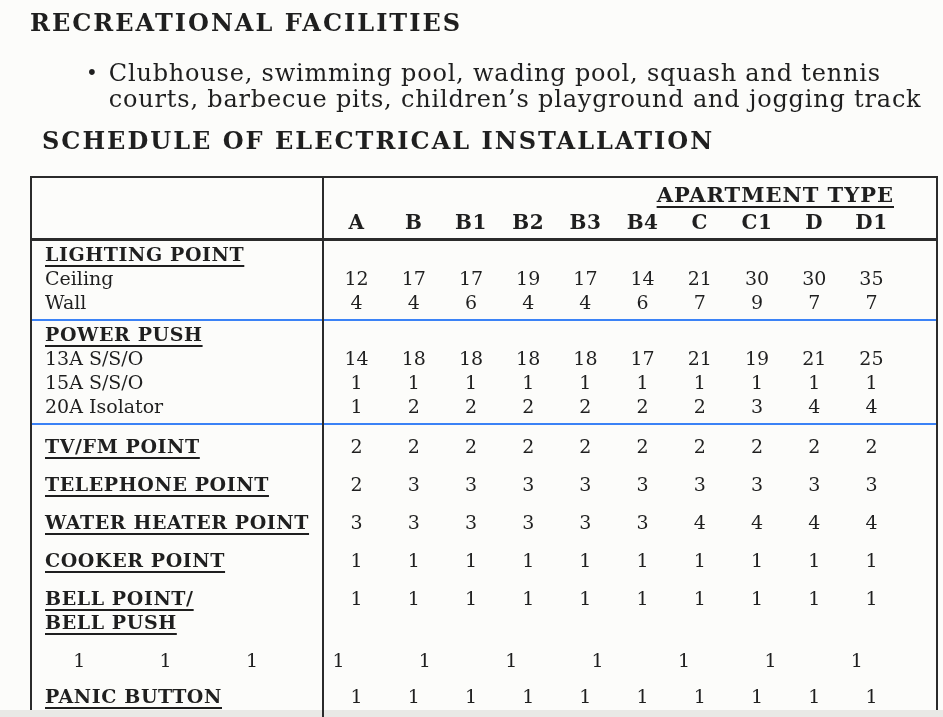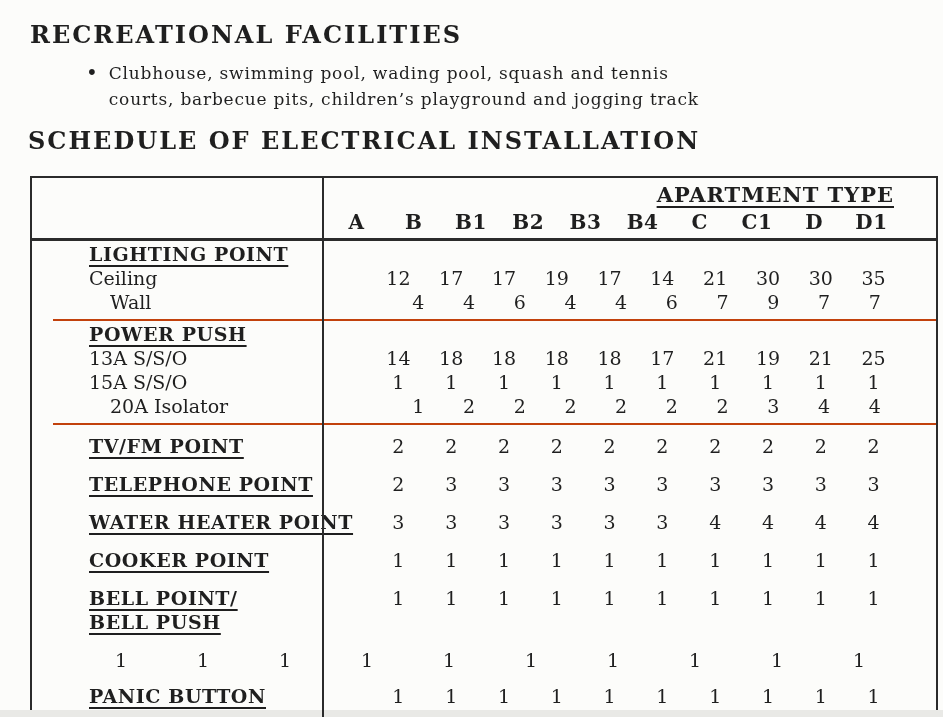--- a/index.html
+++ b/index.html
@@ -15,46 +15,46 @@
     overflow: hidden;
   }
   .sheet {
     position: relative;
     width: 943px;
     height: 717px;
   }
   .h1 {
     position: absolute;
     left: 30px;
-    top: 20px;
+    top: 8px;
     font-size: 24px;
     font-weight: bold;
     letter-spacing: 2px;
     white-space: nowrap;
   }
   .bullet {
     position: absolute;
     left: 86px;
     top: 60px;
     display: flex;
     align-items: flex-start;
   }
   .dot {
     font-size: 20px;
     line-height: 26px;
     margin-right: 11px;
   }
   .btext {
-    font-size: 17px;
+    font-size: 24px;
     line-height: 26px;
     letter-spacing: 0.8px;
   }
   .h2 {
     position: absolute;
-    left: 28px;
+    left: 42px;
     top: 126px;
     font-size: 24px;
     font-weight: bold;
     letter-spacing: 2px;
     white-space: nowrap;
   }
   
   .etable {
     position: absolute;
     left: 30px;
@@ -108,39 +108,37 @@
   }
   .thead .cols { line-height: 23px; }
   .col-letter {
     font-weight: bold;
     font-size: 20px;
     letter-spacing: 0.5px;
   }
   .row {
     display: flex;
     line-height: 22px;
-    padding-left: 44px;
   }
   .row .label {
     font-size: 19px;
     white-space: pre-line;
   }
   .group-head { padding-top: 2px; }
   .group-head .label,
   .simple .label {
     font-weight: bold;
     letter-spacing: 0.6px;
     text-decoration: underline;
     text-decoration-thickness: 1.6px;
     text-underline-offset: 3.5px;
   }
   .section-end {
-    border-bottom: 2px solid #c2410c;
+    border-bottom: 2px solid #3b82f6;
     padding-bottom: 4px;
-    margin-left: 21px;
   }
   .simple { margin-top: 14px; }
   .section-end + .simple { margin-top: 10px; }
   #tbody .simple:last-child { padding-bottom: 21px; }
   .bottom-strip {
     position: absolute;
     left: 0;
     right: 0;
     bottom: 0;
     height: 7px;

